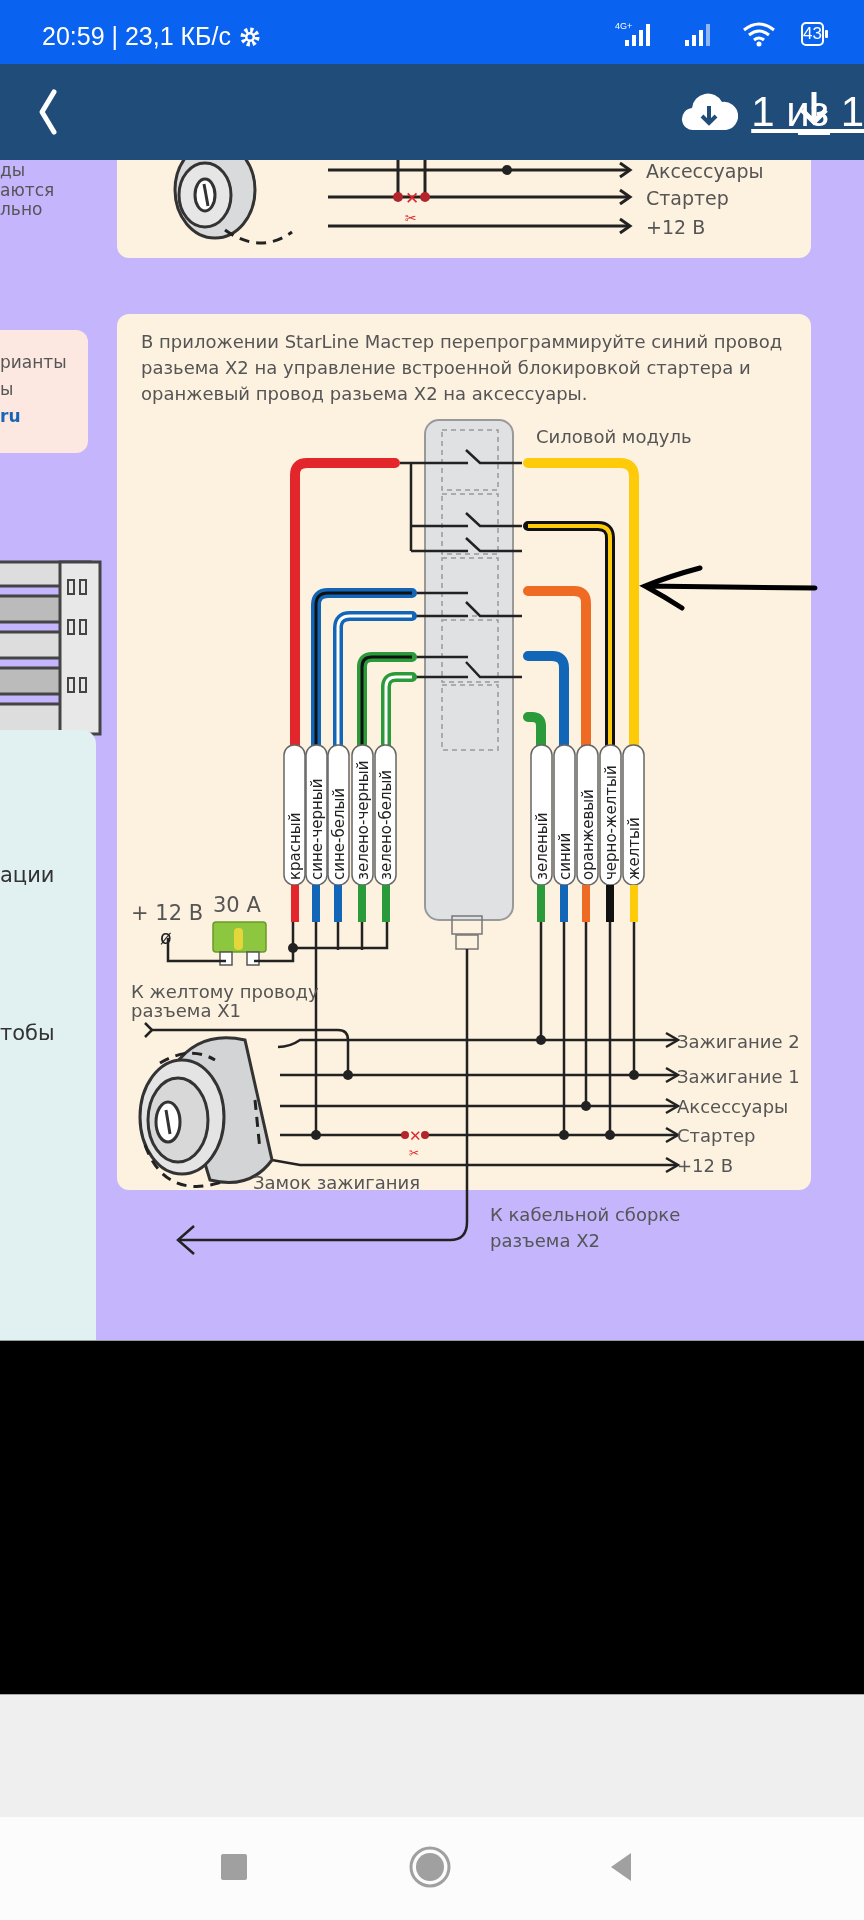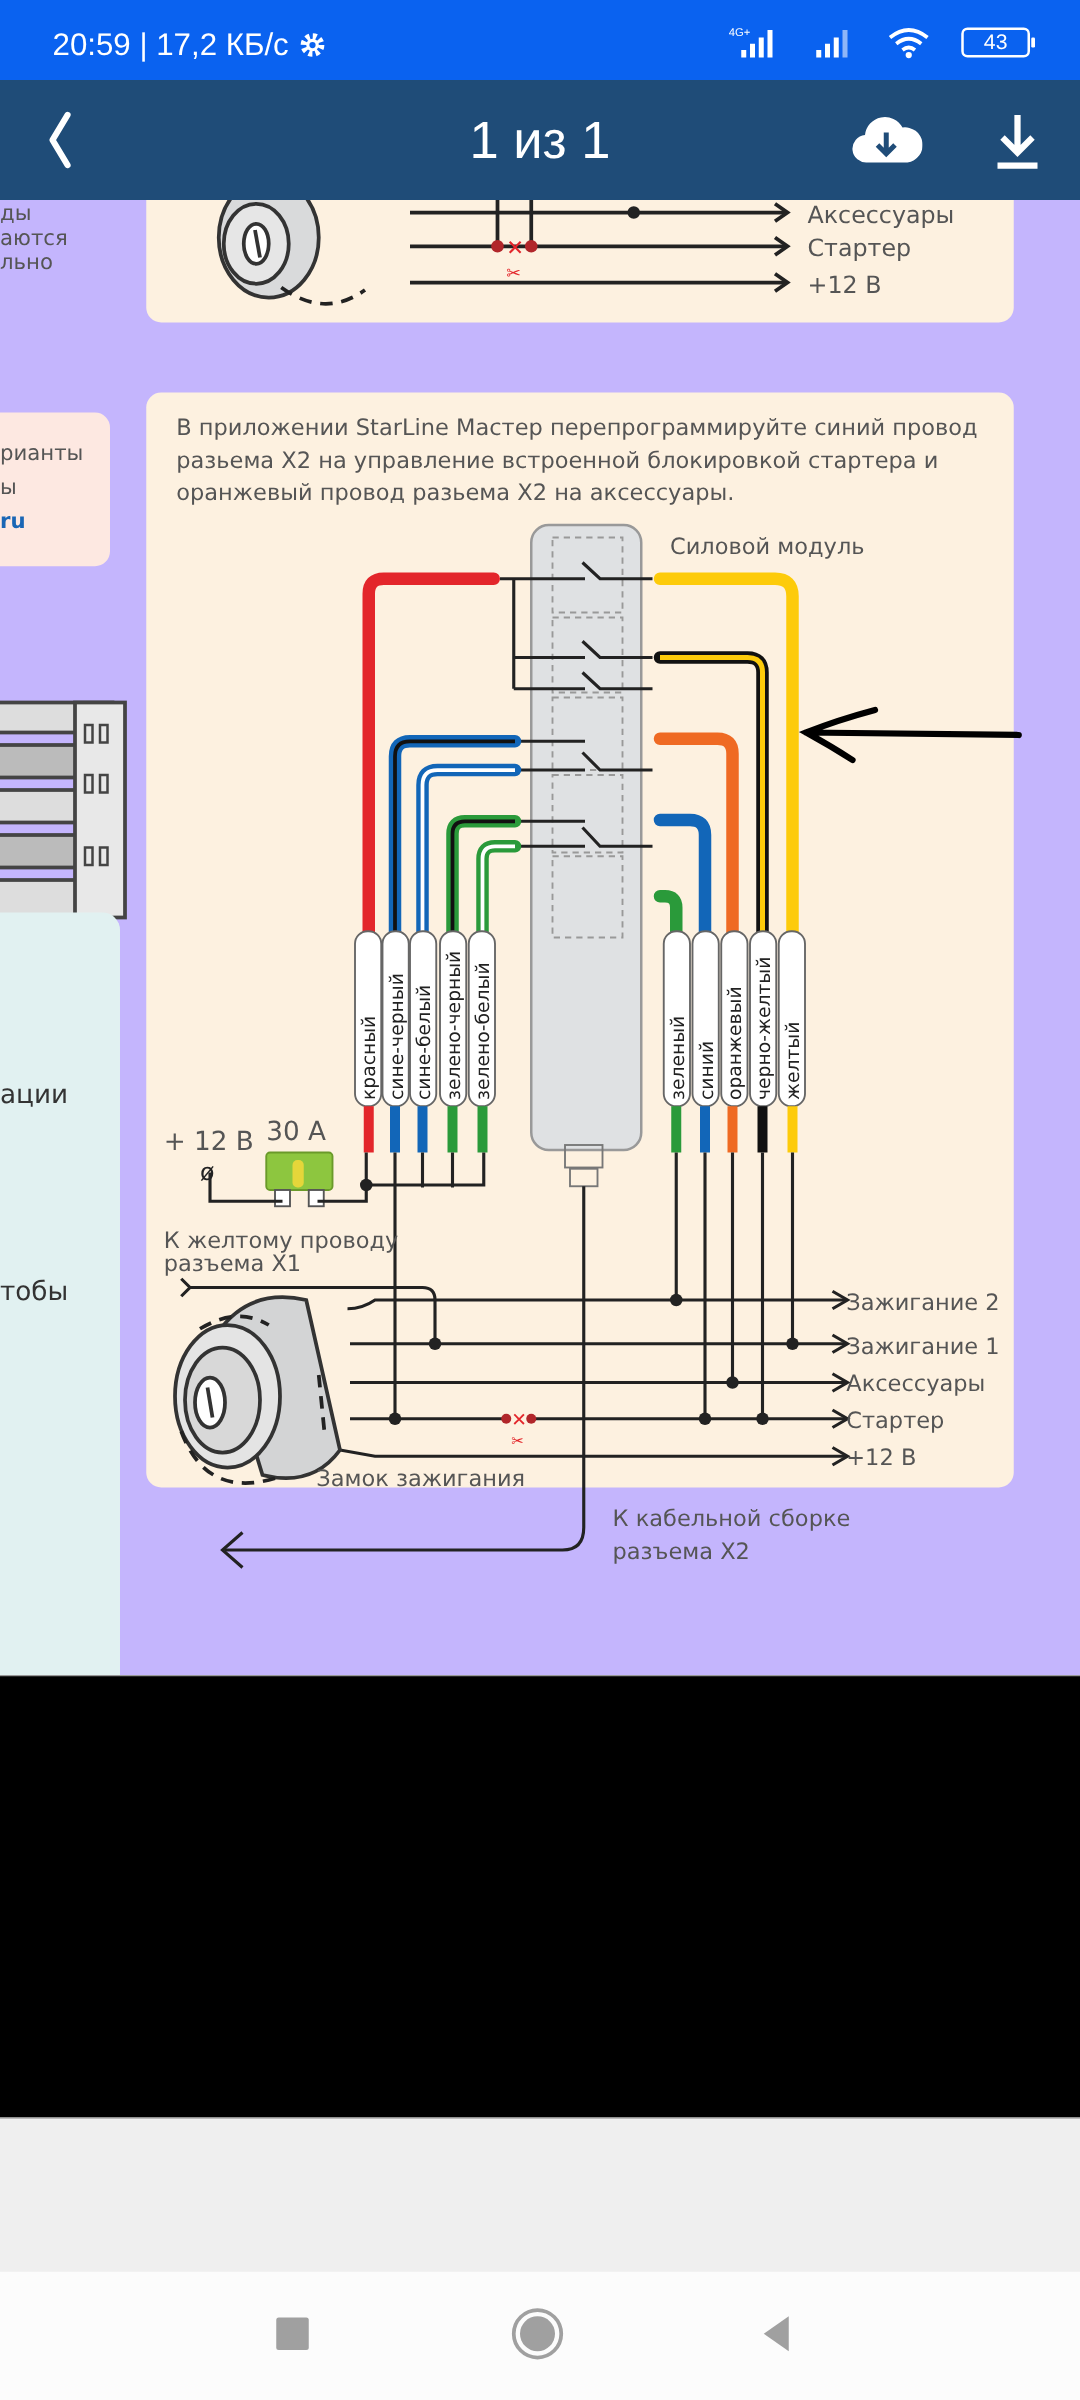--- a/index.html
+++ b/index.html
@@ -1,39 +1,39 @@
 <!DOCTYPE html>
 <html><head>
 <meta charset="utf-8">
 <style>
   html, body { margin:0; padding:0; }
   body { width:864px; height:1920px; position:relative; overflow:hidden; background:#ffffff; font-family:"DejaVu Sans", sans-serif; }
   .statusbar { position:absolute; left:0; top:0; width:864px; height:64px; background:#0a62f0; color:#fff; }
   .status-time { position:absolute; left:42px; top:22px; font-size:25px; font-family:"Liberation Sans", sans-serif; }
   .status-right { position:absolute; right:40px; top:20px; display:flex; align-items:center; gap:24px; }
-  .battery { border:2px solid #fff; border-radius:5px; padding:0 16px; font-size:17px; line-height:20px; font-family:"Liberation Sans", sans-serif; position:relative; }
+  .battery { border:2px solid #fff; border-radius:5px; padding:0 0; font-size:17px; line-height:20px; font-family:"Liberation Sans", sans-serif; position:relative; }
   .battery:after { content:""; position:absolute; right:-6px; top:6px; width:3px; height:8px; background:#fff; border-radius:1px; }
   .appbar { position:absolute; left:0; top:64px; width:864px; height:96px; background:#1f4c78; color:#fff; }
   .back-btn { position:absolute; left:30px; top:18px; width:50px; height:60px; }
-  .title { position:absolute; left:0; right:0; top:24px; text-align:center; font-size:42px; font-family:"Liberation Sans", sans-serif; }
+  .title { position:absolute; left:0; right:0; top:24px; text-align:right; font-size:42px; font-family:"Liberation Sans", sans-serif;text-decoration:underline; }
   .cloud-btn { position:absolute; left:680px; top:24px; width:58px; height:50px; }
   .dl-btn { position:absolute; left:790px; top:24px; width:48px; height:52px; }
   .viewer { position:absolute; left:0; top:160px; width:864px; height:1180px; background:#c4b5fd; overflow:hidden; }
   .black-area { position:absolute; left:0; top:1340px; width:864px; height:354px; background:#000; border-top:1px solid #999; }
   .gray-area { position:absolute; left:0; top:1694px; width:864px; height:122px; background:#efefef; border-top:1px solid #aaa; border-bottom:1px solid #ccc; }
   .navbar { position:absolute; left:0; top:1817px; width:864px; height:103px; background:#fcfcfc; }
   .nav-btn { position:absolute; top:28px; width:44px; height:44px; }
   .txt { font-family:"DejaVu Sans", sans-serif; fill:#555; }
 </style>
 </head>
 <body>
 
 <div class="statusbar">
   <div class="status-time">
-    <span>20:59</span> | <span>17,2 КБ/с</span>
+    <span>20:59</span> | <span>23,1 КБ/с</span>
     <svg width="24" height="24" viewBox="0 0 24 24" style="vertical-align:-4px">
         <circle cx="12" cy="12" r="7" fill="none" stroke="#fff" stroke-width="5" stroke-dasharray="3 2.5"></circle>
         <circle cx="12" cy="12" r="5" fill="#fff"></circle>
         <circle cx="12" cy="12" r="2.5" fill="#0a62f0"></circle>
       </svg>
   </div>
   <div class="status-right">
     <svg width="46" height="28" viewBox="0 0 46 28">
         <text x="2" y="9" font-size="9" fill="#fff" font-family="Liberation Sans, sans-serif">4G+</text>
         <rect x="12" y="20" width="4" height="6" fill="#fff"></rect>

